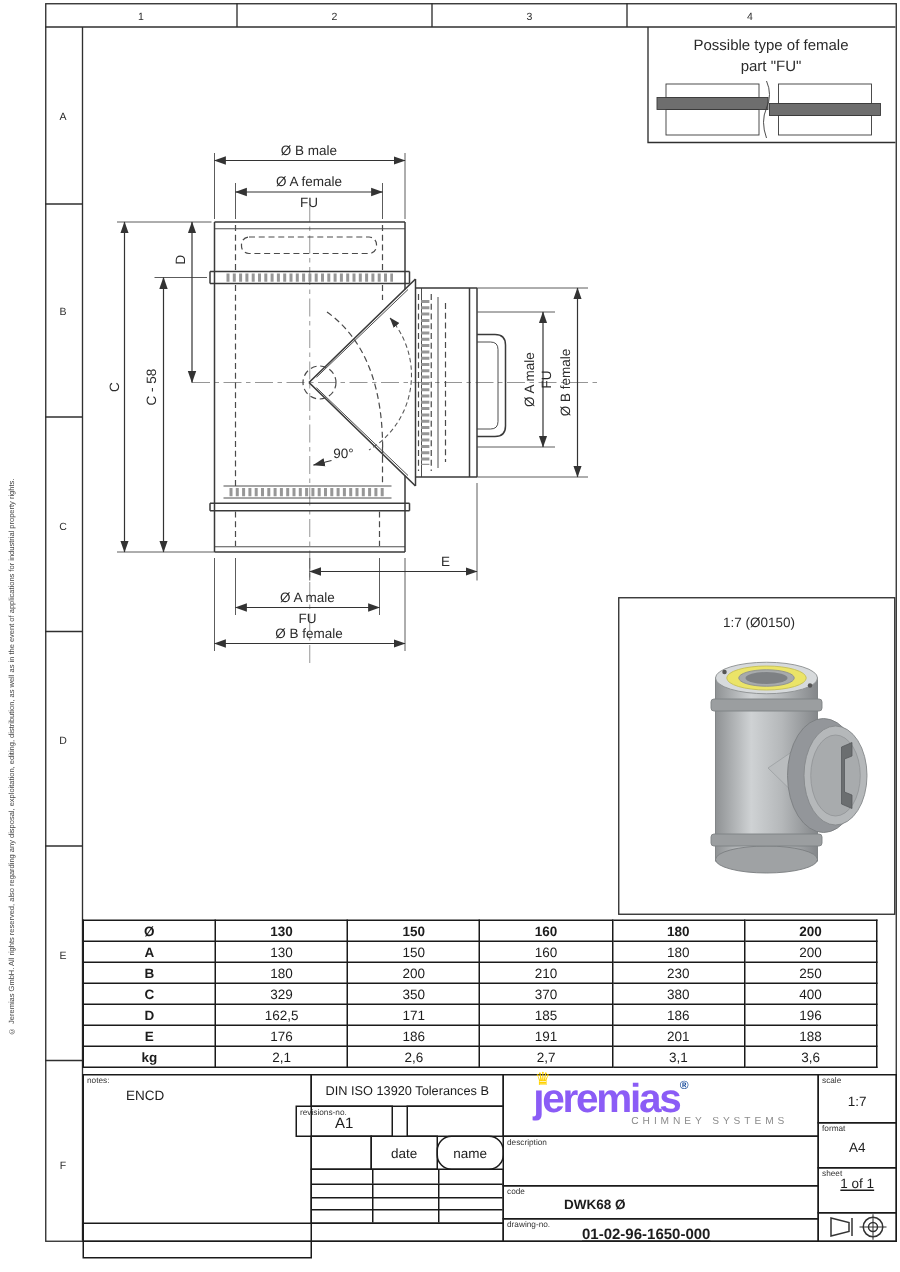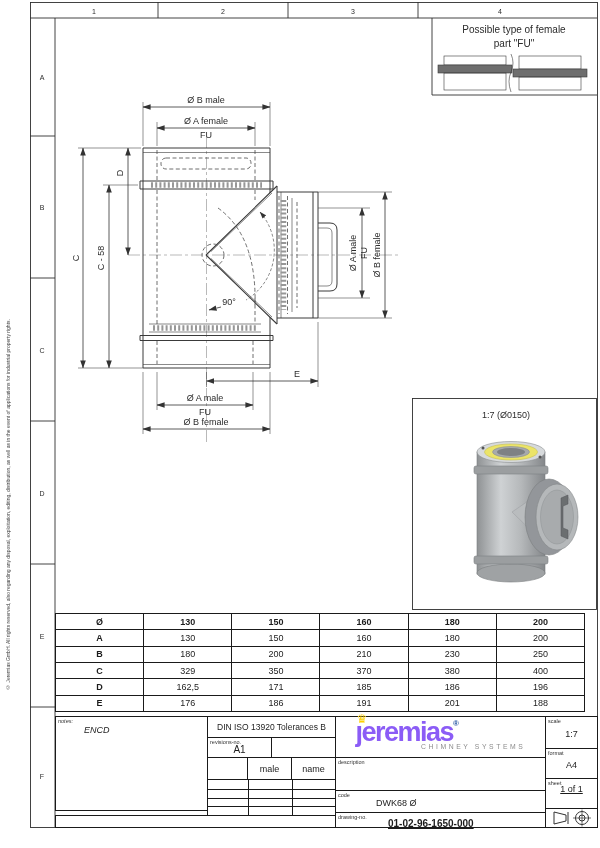--- a/index.html
+++ b/index.html
@@ -257,44 +257,52 @@
     <td>196</td>
   </tr>
   <tr>
     <td class="rl">E</td>
     <td>176</td>
     <td>186</td>
     <td>191</td>
     <td>201</td>
     <td>188</td>
   </tr>
+  <tr>
+    <td class="rl">kg</td>
+    <td>2,1</td>
+    <td>2,6</td>
+    <td>2,7</td>
+    <td>3,1</td>
+    <td>3,6</td>
+  </tr>
 </tbody>
     </table>
 
 <div>
-  <div class="cell" style="left:55px;top:716px;width:153px;height:95px;font-style:italic;">
+  <div class="cell" style="left:55px;top:716px;width:153px;height:123px;">
     <span class="lbl">notes:</span>
     <span style="position:absolute;left:28px;top:8px;font-size:9px;">ENCD</span>
   </div>
   <div class="cell" style="left:55px;top:815px;width:281px;height:13px;"></div>
 
   <div class="cell" style="left:207px;top:716px;width:129px;height:22px;">
     <span class="cv" style="top:5px;font-size:8.5px;">DIN ISO 13920 Tolerances B</span>
   </div>
-  <div class="cell" style="left:207px;top:737px;width:65px;height:21px;">
+  <div class="cell" style="left:197px;top:737px;width:65px;height:21px;">
     <span class="lbl">revisions-no.</span>
     <span class="cv" style="top:6px;font-size:10px;">A1</span>
   </div>
   <div class="cell" style="left:271px;top:737px;width:65px;height:21px;"></div>
 
   <div class="cell" style="left:207px;top:757px;width:41px;height:23px;"></div>
   <div class="cell" style="left:247px;top:757px;width:45px;height:23px;">
-    <span class="cv" style="top:6px;font-size:9px;">male</span>
-  </div>
-  <div class="cell" style="left:291px;top:757px;width:45px;height:23px;">
+    <span class="cv" style="top:6px;font-size:9px;">date</span>
+  </div>
+  <div class="cell" style="left:291px;top:757px;width:45px;height:23px;border-radius:10px;">
     <span class="cv" style="top:6px;font-size:9px;">name</span>
   </div>
   <div class="cell rgrid" style="left:207px;top:779px;width:129px;height:37px;">
     <div></div>
         <div></div>
         <div></div>
     <div></div>
         <div></div>
         <div></div>
     <div></div>
@@ -309,21 +317,21 @@
     <div id="logo-inner">
       <span class="crown">♛</span><span class="brand">ȷeremias</span><span class="reg">®</span>
       <div class="chimney">CHIMNEY SYSTEMS</div>
     </div>
   </div>
   <div class="cell" style="left:335px;top:757px;width:211px;height:34px;">
     <span class="lbl">description</span>
   </div>
   <div class="cell" style="left:335px;top:790px;width:211px;height:23px;">
     <span class="lbl">code</span>
-    <span style="position:absolute;left:40px;top:7px;font-size:9px;font-weight:normal;">DWK68 Ø</span>
+    <span style="position:absolute;left:40px;top:7px;font-size:9px;font-weight:bold;">DWK68 Ø</span>
   </div>
   <div class="cell" style="left:335px;top:812px;width:211px;height:16px;">
     <span class="lbl">drawing-no.</span>
     <span style="position:absolute;left:52px;top:5px;font-size:10px;font-weight:bold;text-decoration:underline;">01-02-96-1650-000</span>
   </div>
 
   <div class="cell" style="left:545px;top:716px;width:53px;height:33px;">
     <span class="lbl">scale</span>
     <span class="cv" style="top:12px;font-size:9px;">1:7</span>
   </div>

